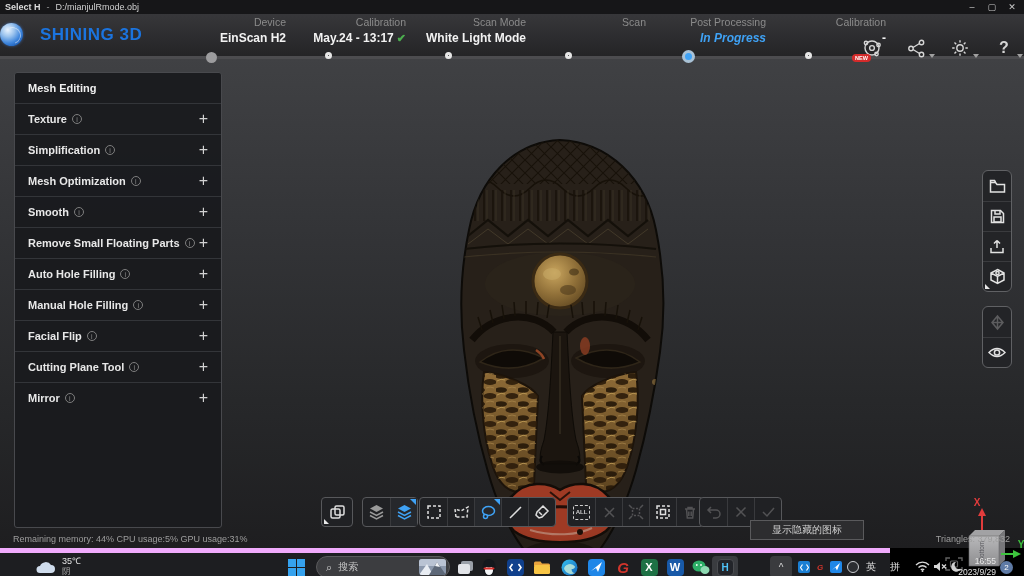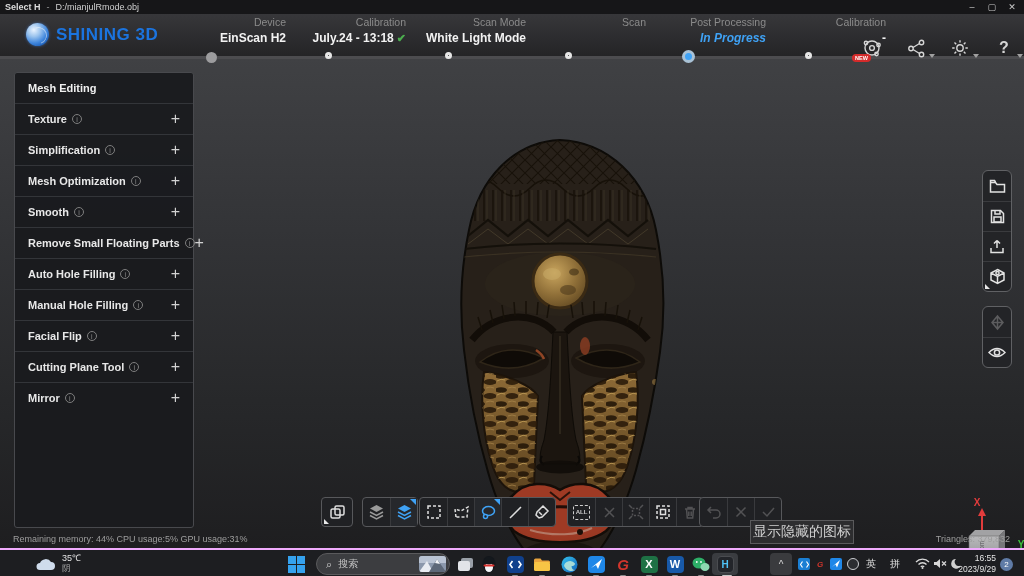--- a/index.html
+++ b/index.html
@@ -11,21 +11,21 @@
     background:#161618; color:#dcdcdc; font-size:9px; display:flex; align-items:center; z-index:50;}
   #titlebar .app { font-weight:bold; margin-left:5px; }
   #titlebar .sep { margin:0 6px; color:#9a9a9a;}
   #titlebar .file { color:#d0d0d0; }
   #win-controls { position:absolute; right:2px; top:0; height:14px; display:flex; }
   #win-controls span { width:20px; text-align:center; font-size:9px; line-height:14px; color:#c8c8c8; cursor:default;}
 
   
   #header { position:absolute; left:0; top:14px; width:1024px; height:44px;
     background:linear-gradient(#37373a, #232325); z-index:40; }
-  #logo { position:absolute; left:26px; top:9px; display:flex; align-items:center; gap:7px; }
+  #logo { position:absolute; left:0; top:9px; display:flex; align-items:center; gap:17px; }
   #globe { width:23px; height:23px; border-radius:50%;
     background:radial-gradient(circle at 34% 30%, #eaf4ff, #9cc4ee 30%, #3e85dc 60%, #0e4da6 90%);
     box-shadow:0 0 3px rgba(80,150,255,.5); position:relative;}
   #globe:after { content:""; position:absolute; left:4px; top:4px; width:15px; height:15px;
     border-radius:50%; border:1px solid rgba(255,255,255,.45); border-left-color:transparent; border-bottom-color:transparent; transform:rotate(25deg);}
   #logo .brand { color:#1b74df; font-size:17px; font-weight:bold; letter-spacing:.5px; }
 
   .step { position:absolute; top:2px; width:150px; margin-left:-75px; text-align:right; }
   .step .lb { font-size:10.5px; color:#8b8b8b; }
   .step .val { font-size:12px; font-weight:bold; color:#f2f2f2; margin-top:3px; white-space:nowrap;}
@@ -45,21 +45,21 @@
     border-left:3.5px solid transparent; border-right:3.5px solid transparent; border-top:4px solid #a0a0a0;}
   #new-badge { position:absolute; left:-8px; bottom:-2px; background:#d42b2b; color:#fff;
     font-size:5.5px; font-weight:bold; padding:1px 3px; border-radius:5px; }
   #help-glyph { font-size:16px; font-weight:bold; color:#d6d6d6; }
 
   
   #viewport { position:absolute; left:0; top:58px; width:1024px; height:490px;
     background:linear-gradient(#404144 0%, #333437 35%, #27282a 70%, #1e1e20 100%); }
 
   
-  #panel { position:absolute; left:14px; top:72px; width:180px; height:456px;
+  #panel { position:absolute; left:14px; top:72px; width:208px; height:456px;
     background:rgba(26,27,30,.97); border:1px solid #48494d; border-radius:3px; z-index:20;}
   #panel .title { height:30px; display:flex; align-items:center; padding:0 13px;
     font-size:11px; font-weight:bold; color:#efefef; }
   .prow { height:31px; display:flex; align-items:center; padding:0 13px;
     border-top:1px solid #333539; }
   .prow .lbl { font-size:11px; font-weight:bold; color:#e8e8e8; white-space:nowrap;}
   .info { width:10px; height:10px; border:1px solid #7e7e7e; border-radius:50%;
     color:#8d8d8d; font-size:7px; line-height:9px; text-align:center; margin-left:5px; flex:none;}
   .plus { margin-left:auto; color:#d2d2d2; font-size:16px; font-weight:400; }
 
@@ -96,29 +96,29 @@
   #tb-confirm { left:699px; }
 
   
   #statusbar { position:absolute; left:0; top:528px; width:1024px; height:20px;
     color:#9d9d9d; font-size:9px; z-index:15;}
   #status-left { position:absolute; left:13px; top:6px; }
   #status-center { position:absolute; left:0; right:0; top:6px; text-align:center; }
   #status-right { position:absolute; right:14px; top:6px; }
 
   #tooltip { position:absolute; left:750px; top:520px; background:#2d2d2f; border:1px solid #5a5a5c;
-    color:#d0d0d0; font-size:14px; padding:2px 2px; z-index:60;}
+    color:#d0d0d0; font-size:10px; padding:2px 21px; z-index:60;}
 
   
   #navcube { position:absolute; left:955px; top:438px; width:69px; height:78px; z-index:10;}
   #fitview { position:absolute; left:945px; top:499px; z-index:10; opacity:.55;}
 
   
-  #taskbar { position:absolute; left:0; top:548px; width:1024px; height:28px;
-    background:#1d1e21; border-top:2px solid #f0abfc; z-index:70; color:#e0e0e0;}
+  #taskbar { position:absolute; left:0; top:548px; width:890px; height:28px;
+    background:#1d1e21; border-top:5px solid #f0abfc; z-index:70; color:#e0e0e0;}
   #weather { position:absolute; left:34px; top:3px; display:flex; gap:6px; align-items:center;}
   #weather .t { font-size:9px; color:#e4e4e4; line-height:10px;}
   #weather .c { font-size:8.5px; color:#aaa; line-height:10px;}
   .tk { position:absolute; top:3px; width:24px; height:22px; display:flex; align-items:center;
     justify-content:center; border-radius:4px; }
   .tk .ul { position:absolute; bottom:-2px; left:50%; margin-left:-3px; width:6px; height:2px;
     border-radius:1px; background:#8a8a8a; }
   .appsq { width:17px; height:17px; border-radius:4px; display:flex; align-items:center;
     justify-content:center; color:#fff; font-weight:bold; font-size:11px; }
   #search-pill { position:absolute; left:316px; top:3px; width:134px; height:22px; border-radius:11px;
@@ -156,21 +156,21 @@
     <div id="globe"></div>
     <span class="brand">SHINING 3D</span>
   </div>
 
   <div class="step" style="left:211px">
     <div class="lb">Device</div>
     <div class="val">EinScan H2</div>
   </div>
   <div class="step" style="left:331px">
     <div class="lb">Calibration</div>
-    <div class="val"><span>July.24 - 13:18</span><span class="check">✔</span></div>
+    <div class="val"><span>May.24 - 13:17</span><span class="check">✔</span></div>
   </div>
   <div class="step" style="left:451px">
     <div class="lb">Scan Mode</div>
     <div class="val">White Light Mode</div>
   </div>
   <div class="step" style="left:571px">
     <div class="lb">Scan</div>
     <div class="val"></div>
   </div>
   <div class="step" style="left:691px">

